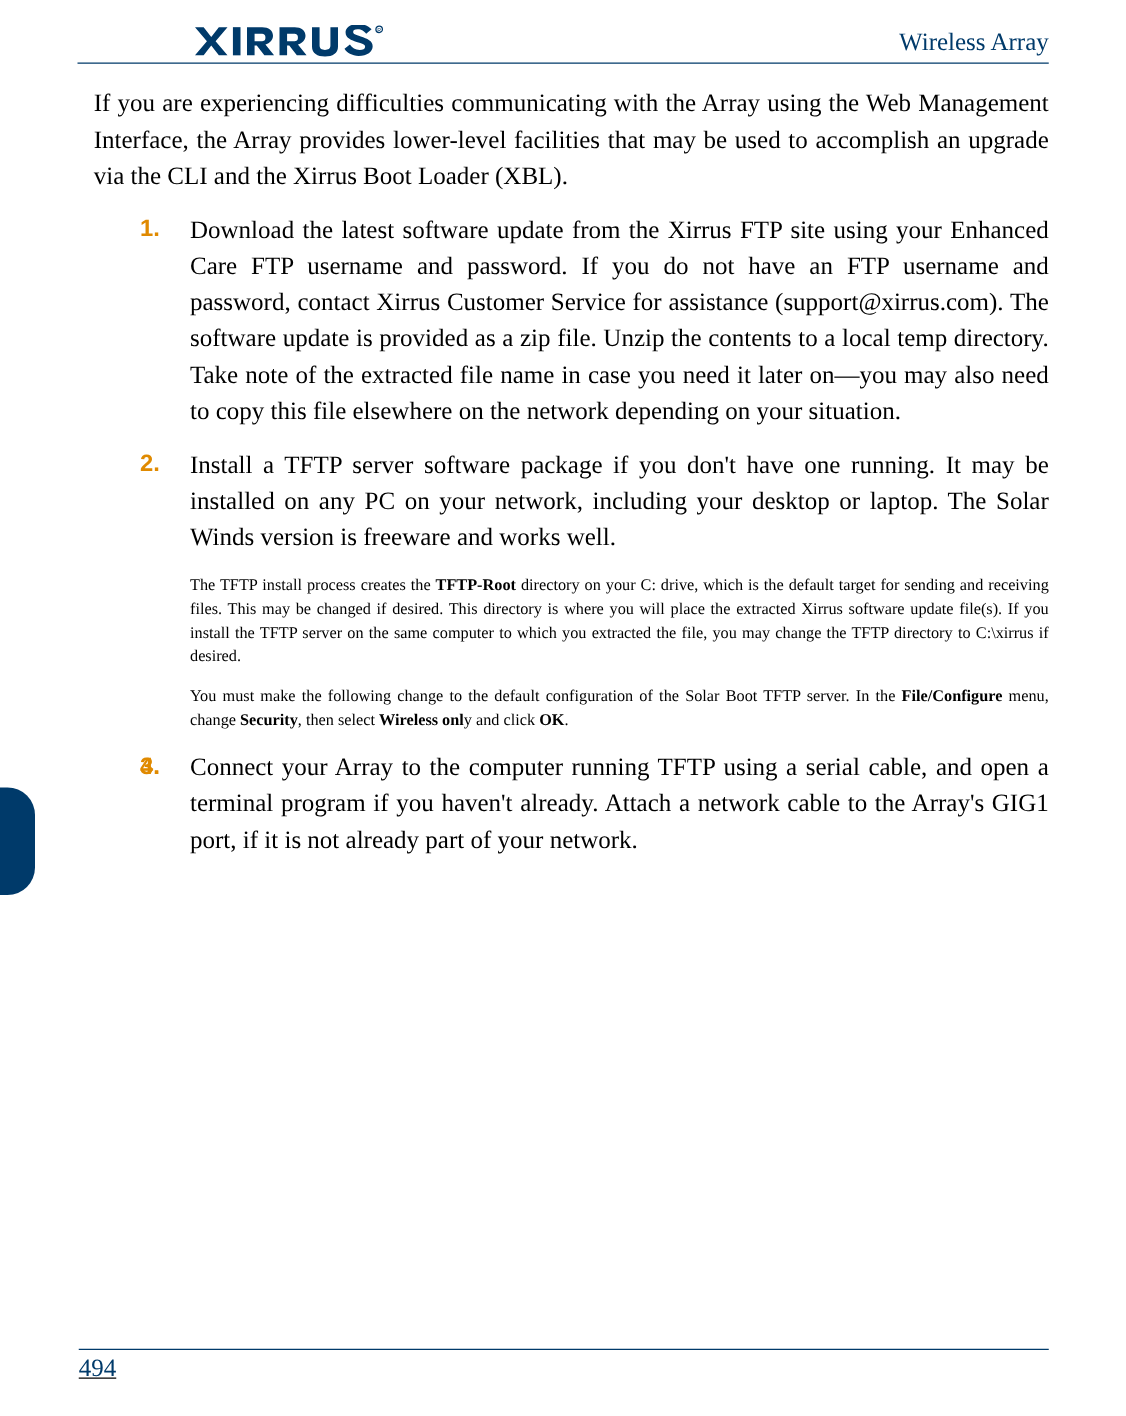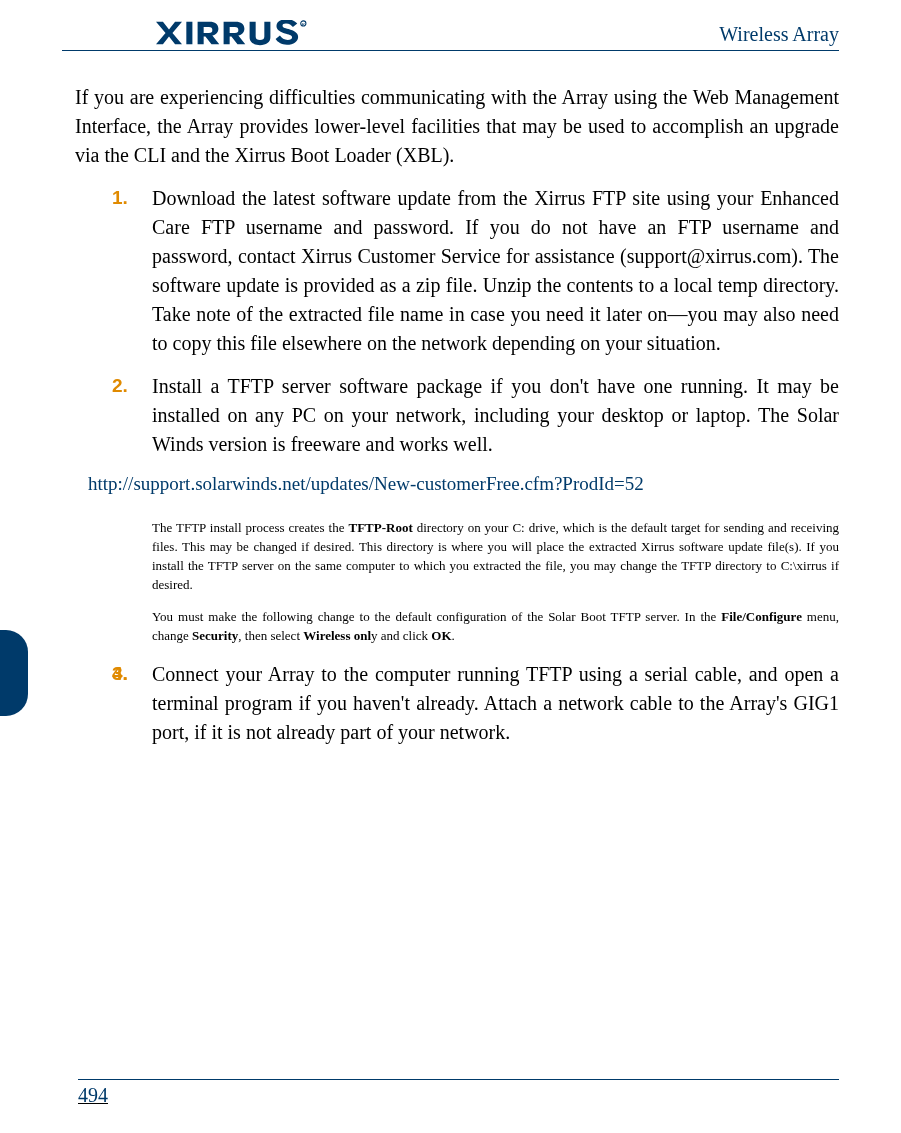--- a/index.html
+++ b/index.html
@@ -19,21 +19,21 @@
       box-sizing: border-box;
       height: 100%;
       position: relative;
     }
     .header {
       display: flex;
       justify-content: space-between;
       align-items: flex-end;
       border-bottom: 1px solid #003a6a;
       padding-bottom: 4px;
-      margin-bottom: 32px;
+      margin-bottom: 18px;
     }
     .logo {
       height: 26px;
       margin-left: 92px;
     }
     .header-title {
       color: #003a6a;
       font-size: 20px;
       font-family: "Palatino Linotype", "Book Antiqua", Palatino, Georgia, serif;
     }
@@ -78,21 +78,21 @@
       margin: 2px 0 24px 26px;
     }
     .continuation {
       margin: 0 0 14px 90px;
       font-size: 13px;
       line-height: 1.45;
       text-align: justify;
     }
     .footer {
       position: absolute;
-      left: 78px;
+      left: 63px;
       right: 62px;
       bottom: 26px;
       border-top: 1px solid #003a6a;
       padding-top: 4px;
       text-decoration: underline;
     }
     .page-num {
       color: #003a6a;
       font-size: 20px;
       font-family: "Palatino Linotype", Palatino, Georgia, serif;
@@ -139,21 +139,20 @@
     <li>
       <span class="num">1.</span>
       <span>Download the latest software update from the Xirrus FTP site using your Enhanced Care FTP username and password. If you do not have an FTP username and password, contact Xirrus Customer Service for assistance (support@xirrus.com). The software update is provided as a zip file. Unzip the contents to a local temp directory. Take note of the extracted file name in case you need it later on—you may also need to copy this file elsewhere on the network depending on your situation.</span>
     </li>
     <li>
       <span class="num">2.</span>
       <span>Install a TFTP server software package if you don't have one running. It may be installed on any PC on your network, including your desktop or laptop. The Solar Winds version is freeware and works well.</span>
     </li>
   </ol>
 
-  <div class="url-line">http://support.solarwinds.net/updates/New-customerFree.cfm?ProdId=52</div>
 
   <p class="continuation">
     <span>The TFTP install process creates the </span><b>TFTP-Root</b><span> directory on your C: drive, which is the default target for sending and receiving files. This may be changed if desired. This directory is where you will place the extracted Xirrus software update file(s). If you install the TFTP server on the same computer to which you extracted the file, you may change the TFTP directory to C:\xirrus if desired.</span>
   </p>
 
   <p class="continuation">
     <span>You must make the following change to the default configuration of the Solar Boot TFTP server. In the </span><b>File/Configure</b><span> menu, change </span><b>Security</b><span>, then select </span><b>Wireless onl</b><span>y and click </span><b>OK</b><span>.</span>
   </p>
 
   <ol class="steps">

